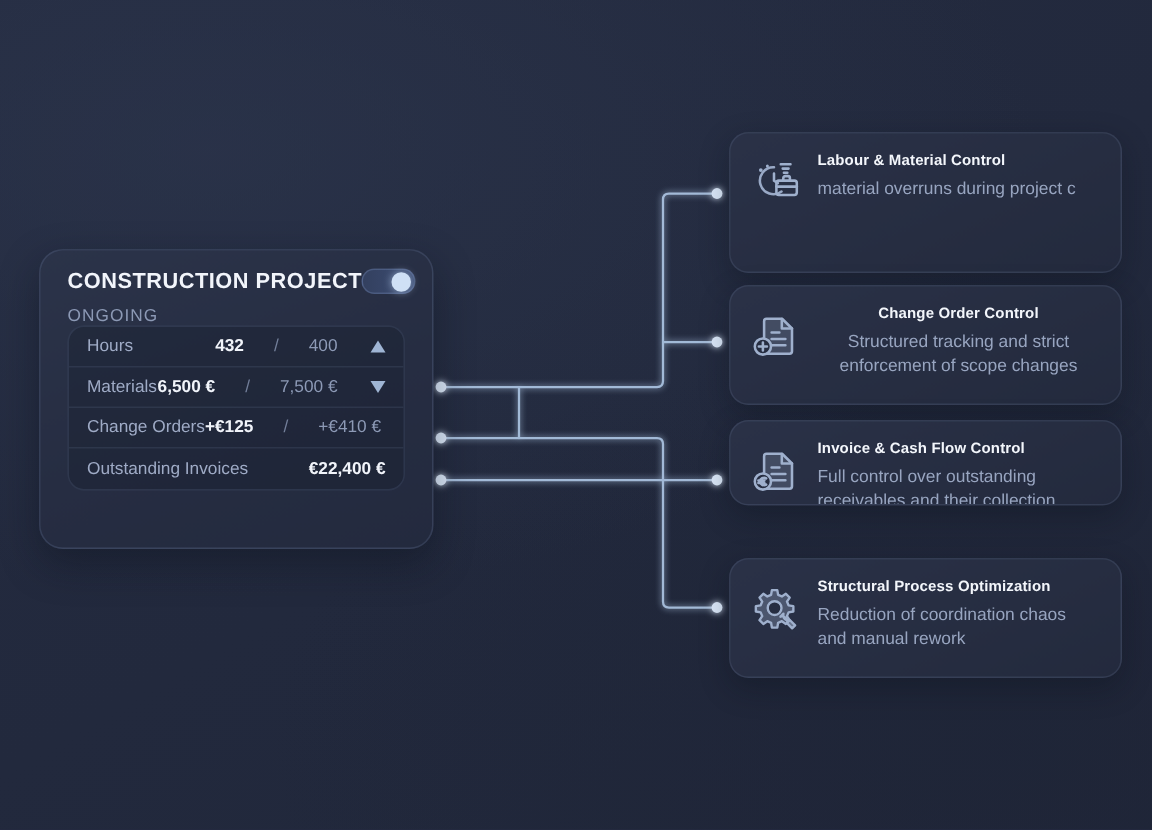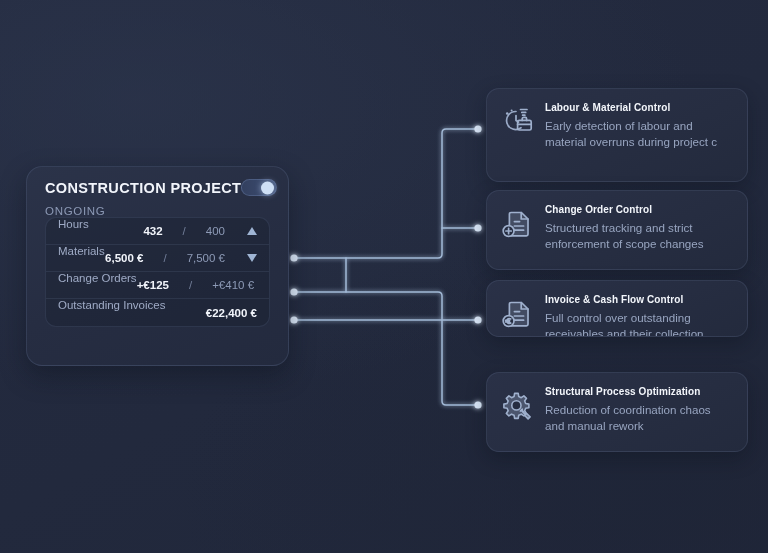--- a/index.html
+++ b/index.html
@@ -91,20 +91,21 @@
 
   .metrics {
     border: 1px solid rgba(120,138,176,0.17);
     border-radius: 11px;
     background: rgba(20,26,41,0.30);
     overflow: hidden;
   }
 
   .metric-row {
     display: flex;
+    align-items: center;
     justify-content: space-between;
     padding: 0 12px;
     height: 27px;
     border-bottom: 1px solid rgba(120,138,176,0.15);
   }
   .metric-row:last-child { border-bottom: none; }
 
   .metric-label {
     font-size: 11.5px;
     color: #9fabc6;
@@ -293,27 +294,26 @@
         <path d="M16 10.6v4.9l2.6 1.6"></path>
         <path d="M20.5 4.5h6.5M21.8 7.4h3.9M22.6 10.2h2.3"></path>
         <rect x="17.6" y="15.4" width="13.6" height="9.6" rx="1.6" fill="#394montage" stroke="currentColor"></rect>
         <path d="M22.2 15.4v-1.7a1.3 1.3 0 0 1 1.3-1.3h1.8a1.3 1.3 0 0 1 1.3 1.3v1.7"></path>
         <path d="M17.6 19.4h13.6"></path>
       </svg>
     </div>
     <div class="card-body">
       <div class="card-title">Labour &amp; Material Control</div>
       <div class="card-desc">
-        <span>Early detection of labour and</span>
         <span>material overruns during project c</span>
       </div>
     </div>
   </div>
 
-  <div class="card" style="top:190px;height:80px;">
+  <div class="card" style="top:190px;height:80px;text-align:center;">
     <div class="card-icon">
       <svg viewBox="0 0 34 34" fill="none" stroke="currentColor" stroke-width="1.7" stroke-linecap="round" stroke-linejoin="round">
         <path d="M11 5.5h10.4L28 12v15.2a1.6 1.6 0 0 1-1.6 1.6H11a1.6 1.6 0 0 1-1.6-1.6V7.1A1.6 1.6 0 0 1 11 5.5z" fill="currentColor" fill-opacity="0.22"></path>
         <path d="M21.2 5.6V12H28"></path>
         <path d="M14.4 14.6h5.2M14.4 19h9.2M14.4 23.2h9.2"></path>
         <circle cx="8.6" cy="24" r="5.4" fill="#262d41" stroke="currentColor"></circle>
         <path d="M8.6 21.3v5.4M5.9 24h5.4"></path>
       </svg>
     </div>
     <div class="card-body">

